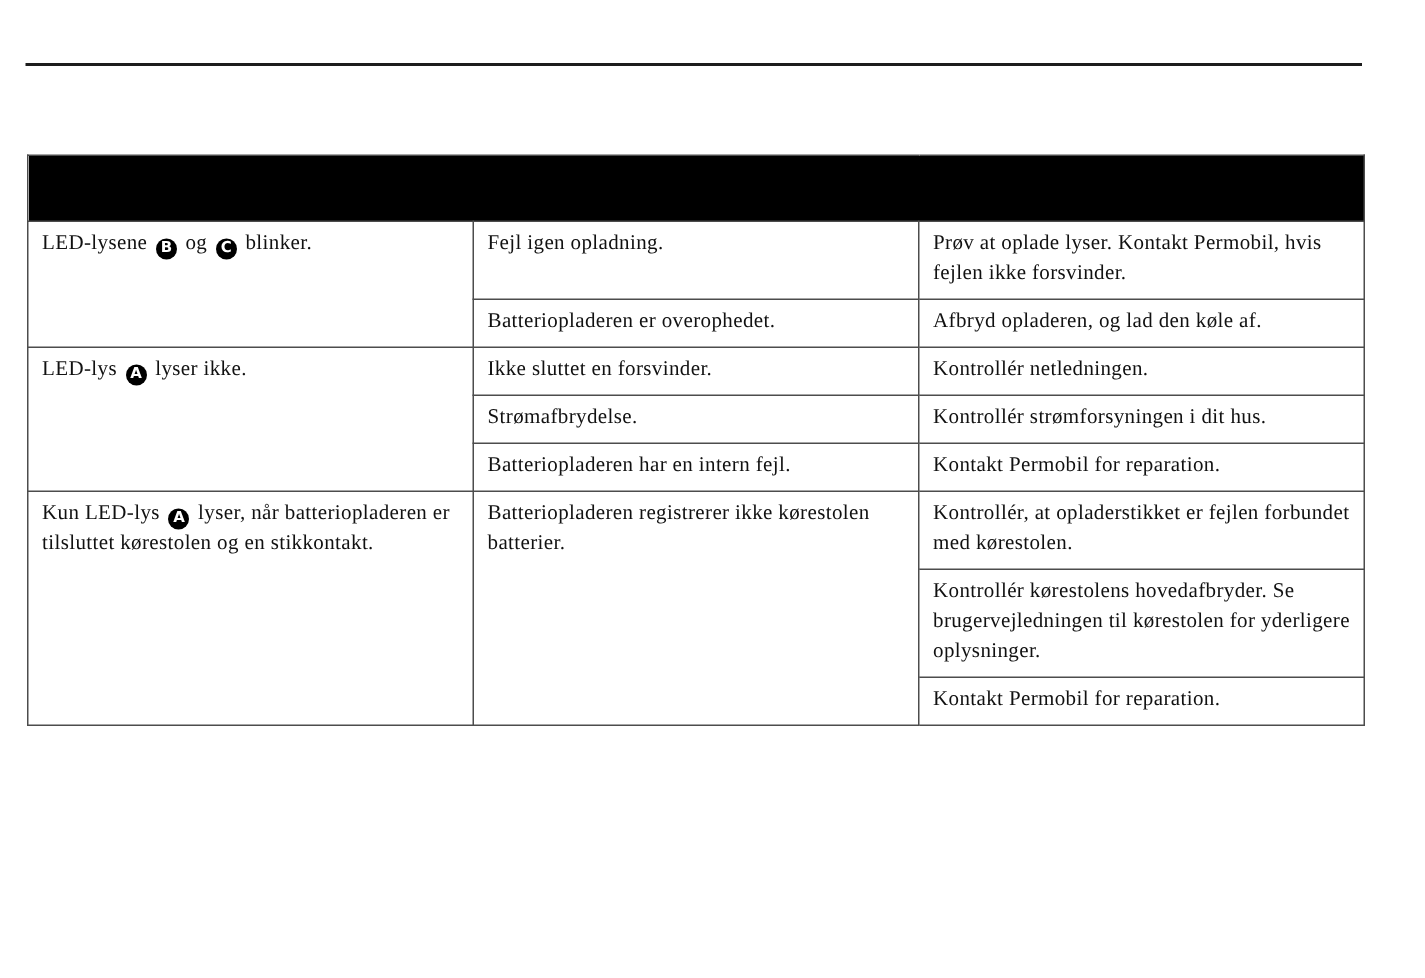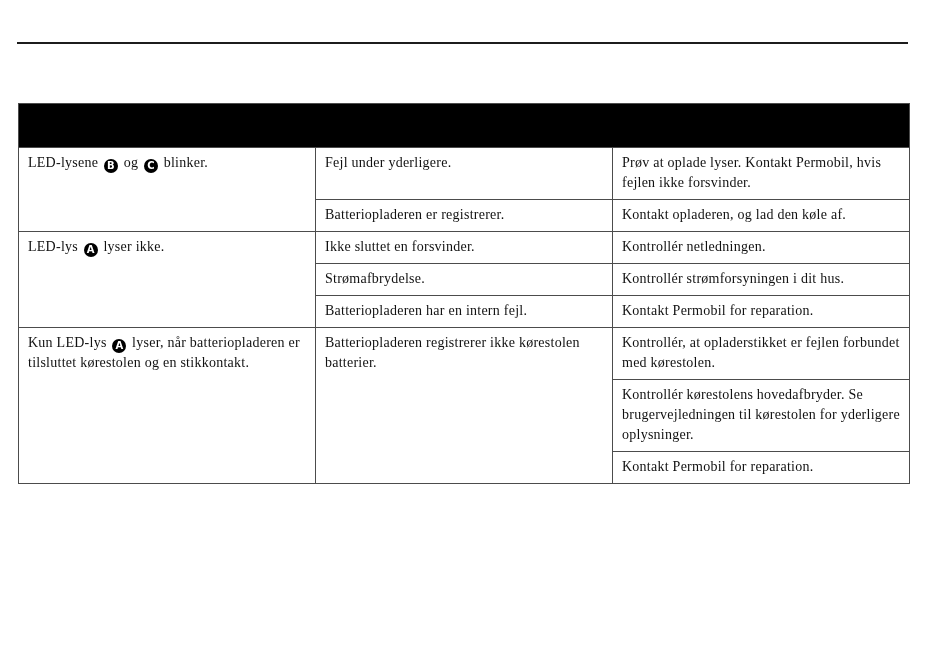--- a/index.html
+++ b/index.html
@@ -89,26 +89,26 @@
           <col>
         </colgroup>
 
       <tbody>
           <tr>
         <td class="headbar" colspan="3"></td>
       </tr>
 
       <tr class="r-tall2">
         <td rowspan="2">LED-lysene <span class="led-badge">B</span> og <span class="led-badge">C</span> blinker.</td>
-        <td>Fejl under yderligere.</td>
+        <td>Fejl igen opladning.</td>
         <td>Prøv at oplade lyser. Kontakt Permobil, hvis fejlen ikke forsvinder.</td>
       </tr>
       <tr class="r-std">
-        <td>Batteriopladeren er registrerer.</td>
-        <td>Kontakt opladeren, og lad den køle af.</td>
+        <td>Batteriopladeren er overophedet.</td>
+        <td>Afbryd opladeren, og lad den køle af.</td>
       </tr>
 
       <tr class="r-std">
         <td rowspan="3">LED-lys <span class="led-badge">A</span> lyser ikke.</td>
         <td>Ikke sluttet en forsvinder.</td>
         <td>Kontrollér netledningen.</td>
       </tr>
       <tr class="r-std">
         <td>Strømafbrydelse.</td>
         <td>Kontrollér strømforsyningen i dit hus.</td>

